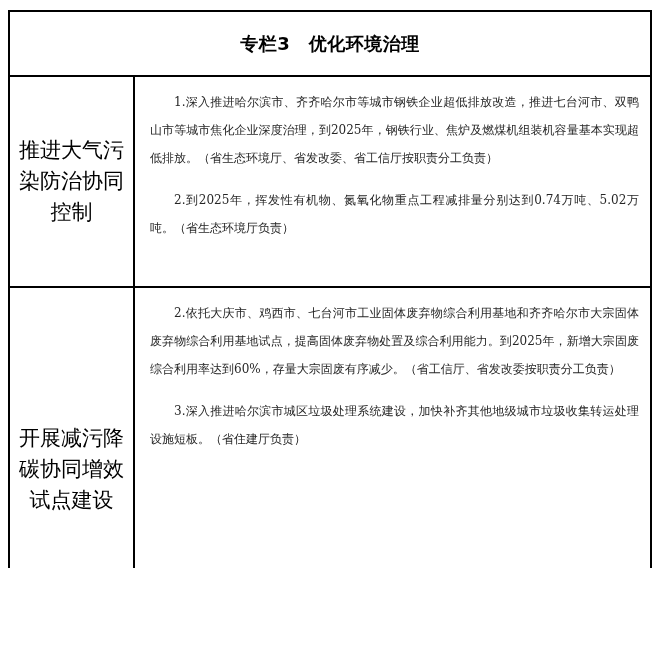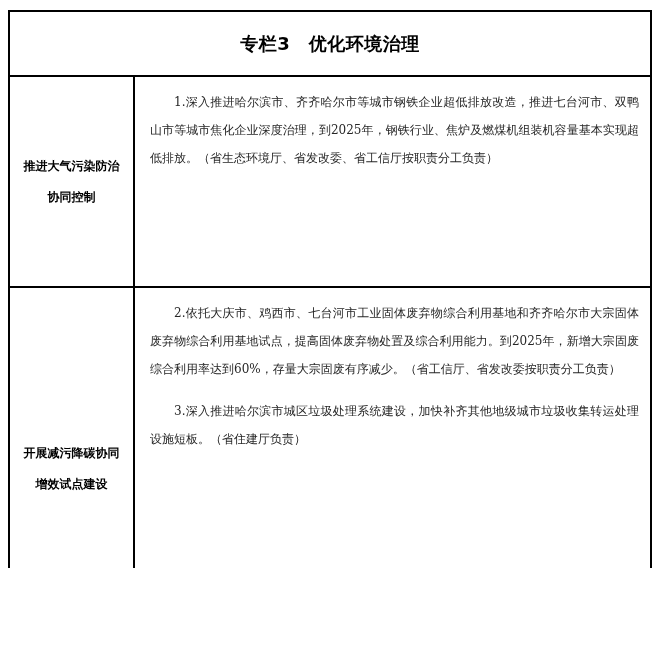--- a/index.html
+++ b/index.html
@@ -44,22 +44,22 @@
   }
   .hdr-cell {
     box-sizing: border-box;
     border-right: 2px solid #000000;
     display: flex;
     align-items: center;
     justify-content: center;
     text-align: center;
     padding: 0 8px;
     font-family: "DejaVu Sans", "Liberation Sans", sans-serif;
-    font-weight: bold;
-    font-size: 12px;
+    font-weight: normal;
+    font-size: 21px;
     line-height: 31px;
     color: #000000;
   }
   .hdr-cell.row1, .content-cell.row1 {
     border-bottom: 2px solid #000000;
   }
   .content-cell {
     box-sizing: border-box;
     padding: 11px 11px 0 15px;
     font-size: 12px;
@@ -78,20 +78,21 @@
 
 <div class="page">
   <div class="panel">
 
     <div class="title-cell">专栏3　优化环境治理</div>
 
     <div class="hdr-cell row1">推进大气污染防治协同控制</div>
 
     <div class="content-cell row1">
       <p>1.深入推进哈尔滨市、齐齐哈尔市等城市钢铁企业超低排放改造，推进七台河市、双鸭山市等城市焦化企业深度治理，到2025年，钢铁行业、焦炉及燃煤机组装机容量基本实现超低排放。（省生态环境厅、省发改委、省工信厅按职责分工负责）</p>
+      <p>2.到2025年，挥发性有机物、氮氧化物重点工程减排量分别达到0.74万吨、5.02万吨。（省生态环境厅负责）</p>
     </div>
 
     <div class="hdr-cell">开展减污降碳协同增效试点建设</div>
 
     <div class="content-cell">
       <p>2.依托大庆市、鸡西市、七台河市工业固体废弃物综合利用基地和齐齐哈尔市大宗固体废弃物综合利用基地试点，提高固体废弃物处置及综合利用能力。到2025年，新增大宗固废综合利用率达到60%，存量大宗固废有序减少。（省工信厅、省发改委按职责分工负责）</p>
       <p>3.深入推进哈尔滨市城区垃圾处理系统建设，加快补齐其他地级城市垃圾收集转运处理设施短板。（省住建厅负责）</p>
     </div>
 
   </div>

